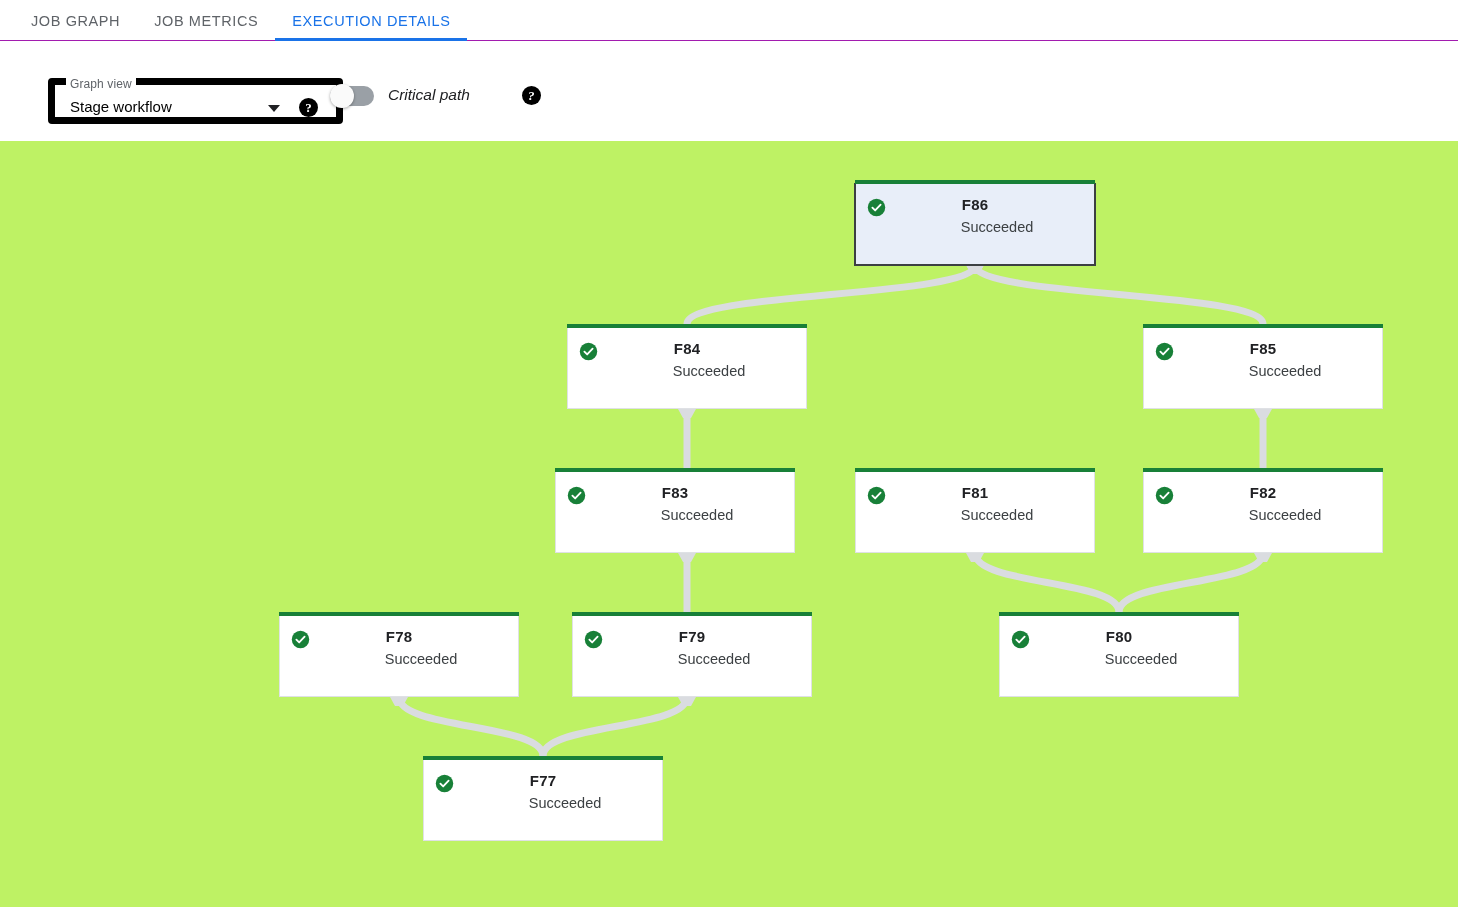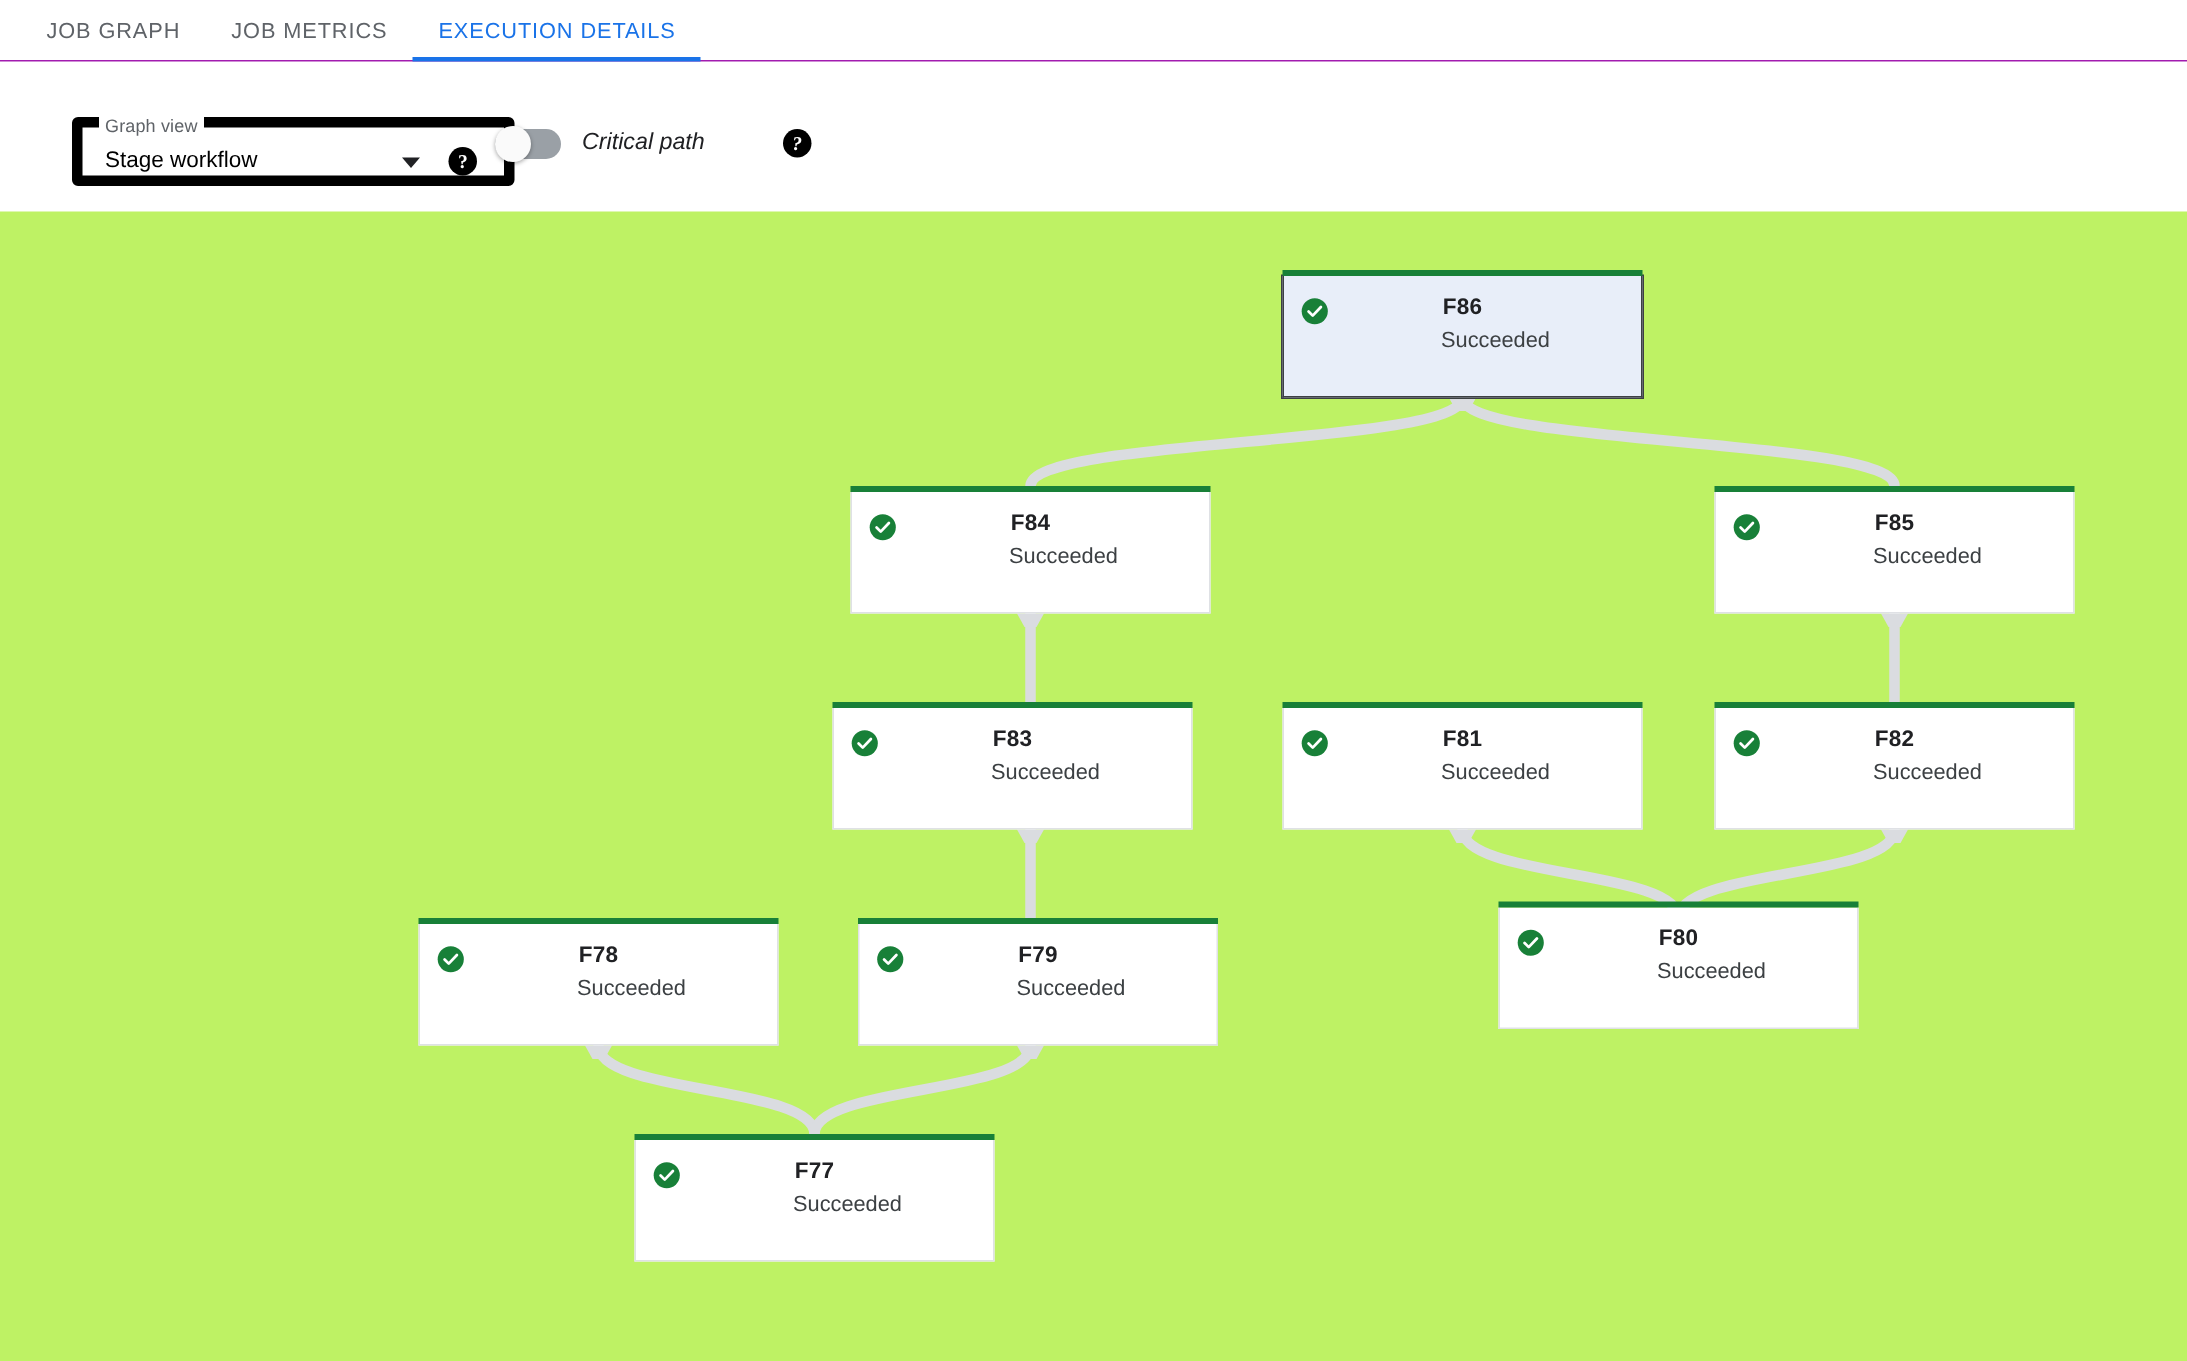--- a/index.html
+++ b/index.html
@@ -261,21 +261,21 @@
       </div>
       <div class="node" style="left: 572px; top: 475px; padding-left: 24px;">
         <div class="topbar" style="background: rgb(24, 128, 56);"></div>
         <svg class="check" viewBox="0 0 24 24">
           <circle cx="12" cy="12" r="11" fill="#188038"></circle>
           <path d="M6.8 12.2 L10.3 15.7 L17.2 8.4" stroke="#ffffff" stroke-width="2.3" fill="none" stroke-linecap="round" stroke-linejoin="round"></path>
         </svg>
         <div class="title">F79</div>
         <div class="status">Succeeded</div>
       </div>
-      <div class="node" style="left: 999px; top: 464px;">
+      <div class="node" style="left: 999px; top: 475px;">
         <div class="topbar" style="background: rgb(24, 128, 56);"></div>
         <svg class="check" viewBox="0 0 24 24">
           <circle cx="12" cy="12" r="11" fill="#188038"></circle>
           <path d="M6.8 12.2 L10.3 15.7 L17.2 8.4" stroke="#ffffff" stroke-width="2.3" fill="none" stroke-linecap="round" stroke-linejoin="round"></path>
         </svg>
         <div class="title">F80</div>
         <div class="status">Succeeded</div>
       </div>
       <div class="node" style="left: 423px; top: 619px;">
         <div class="topbar" style="background: rgb(24, 128, 56);"></div>

